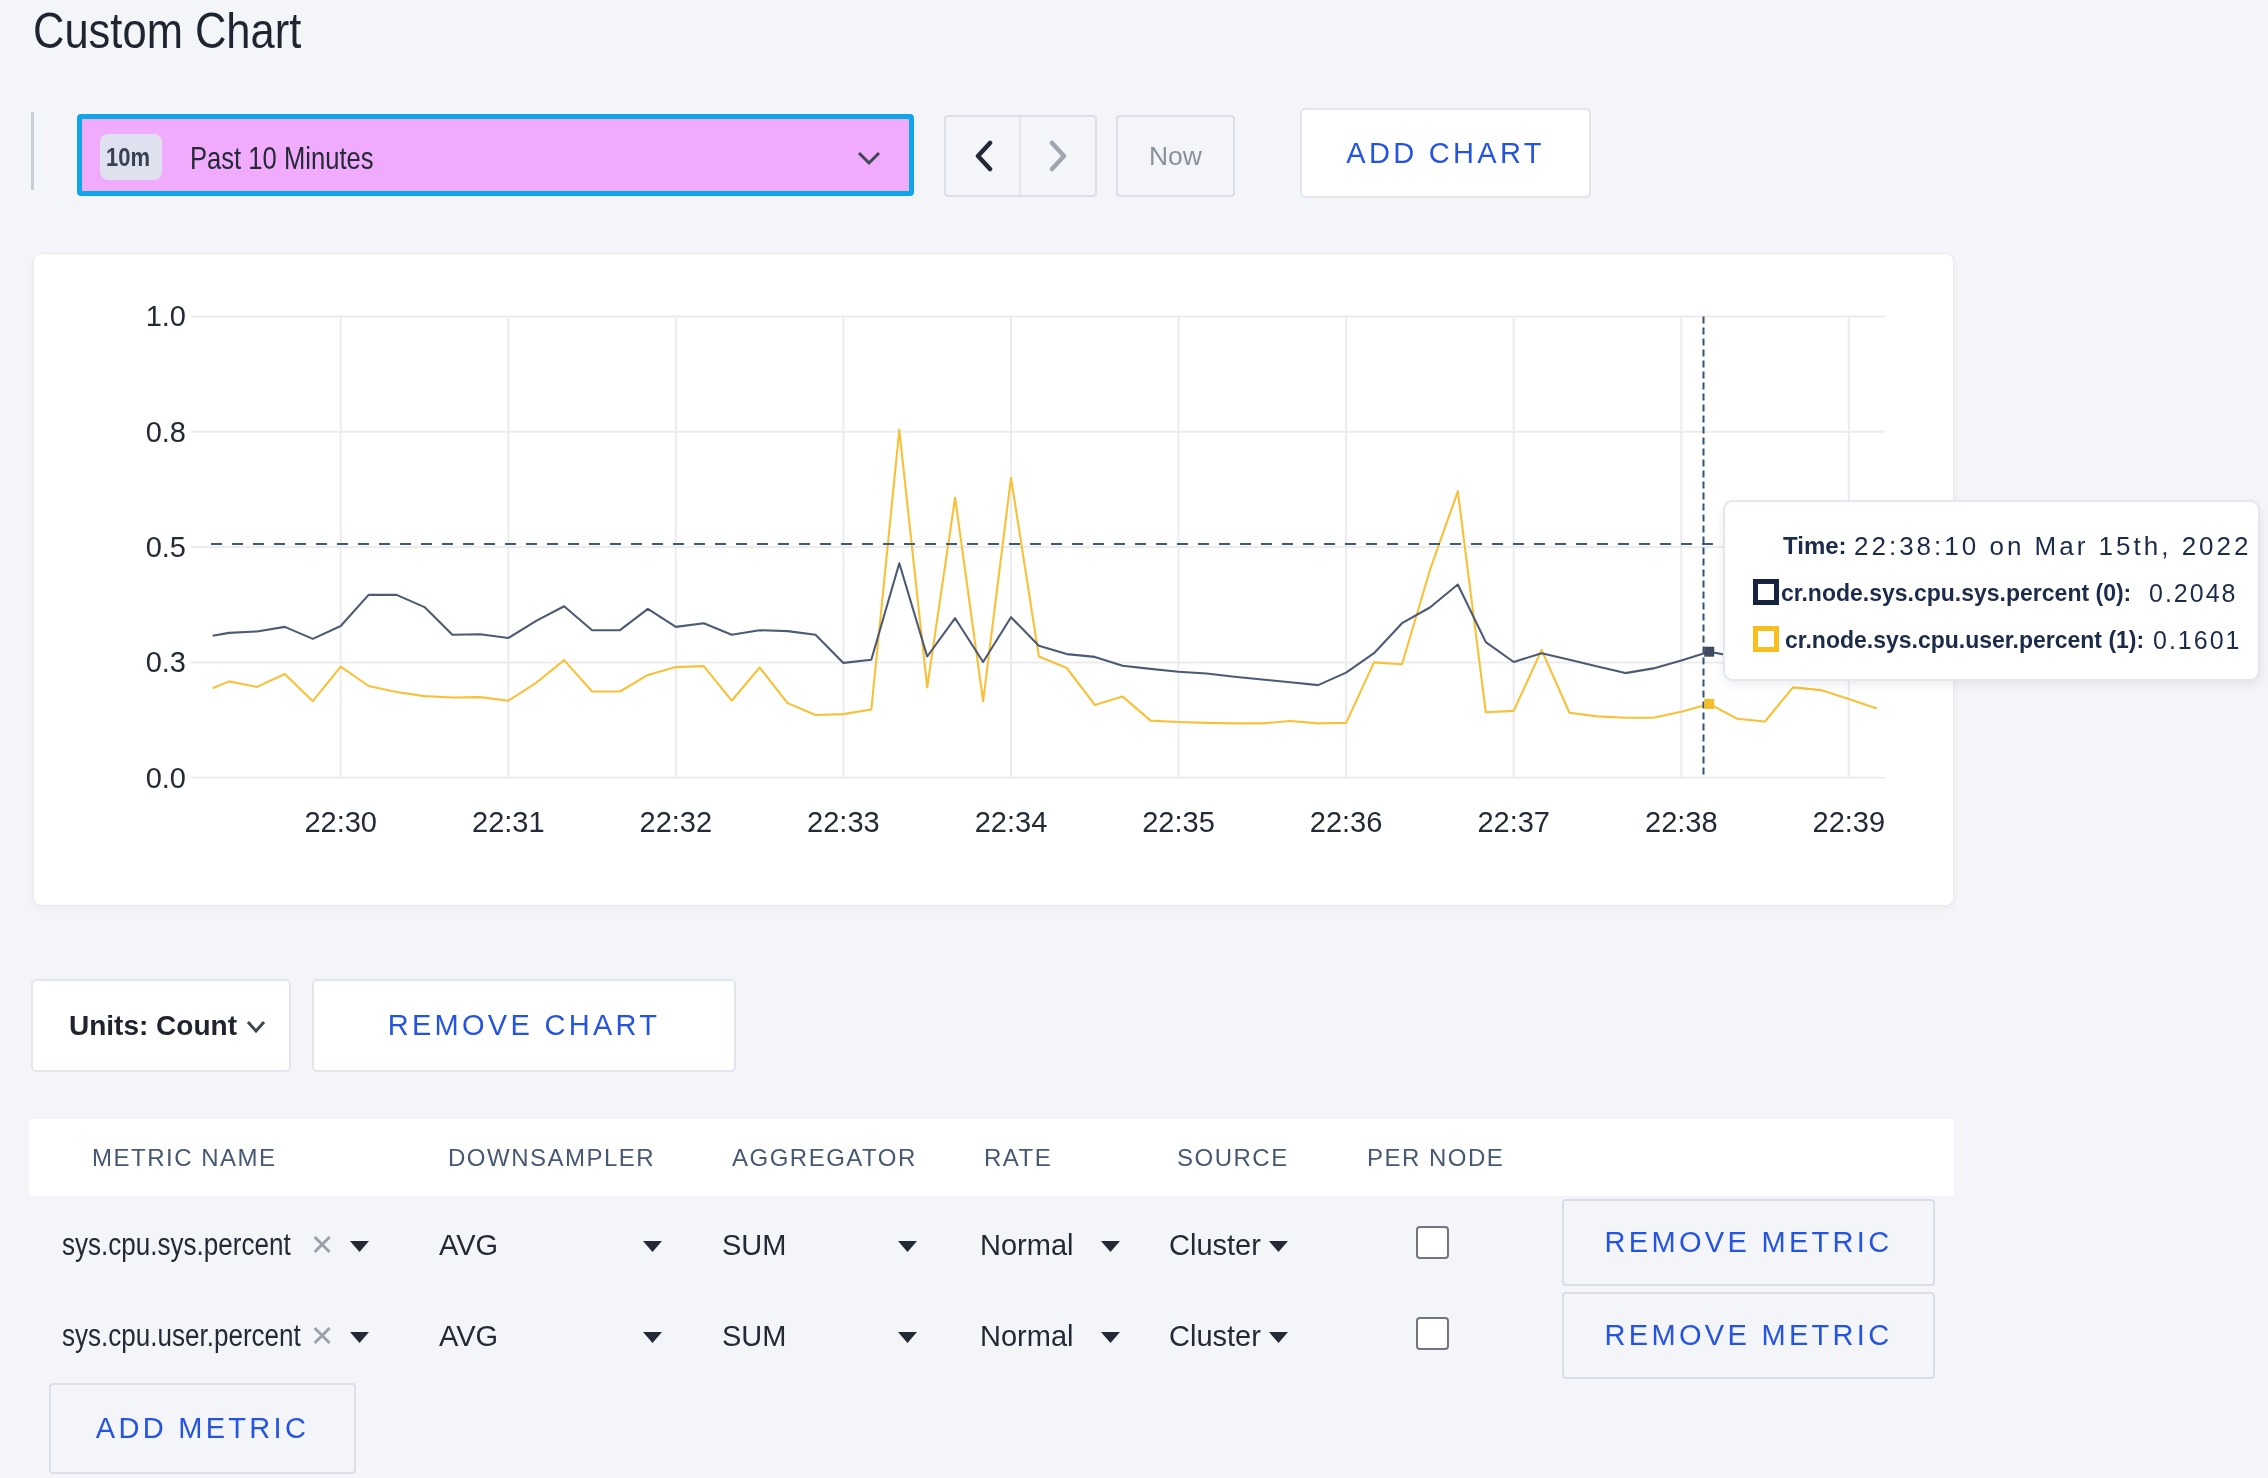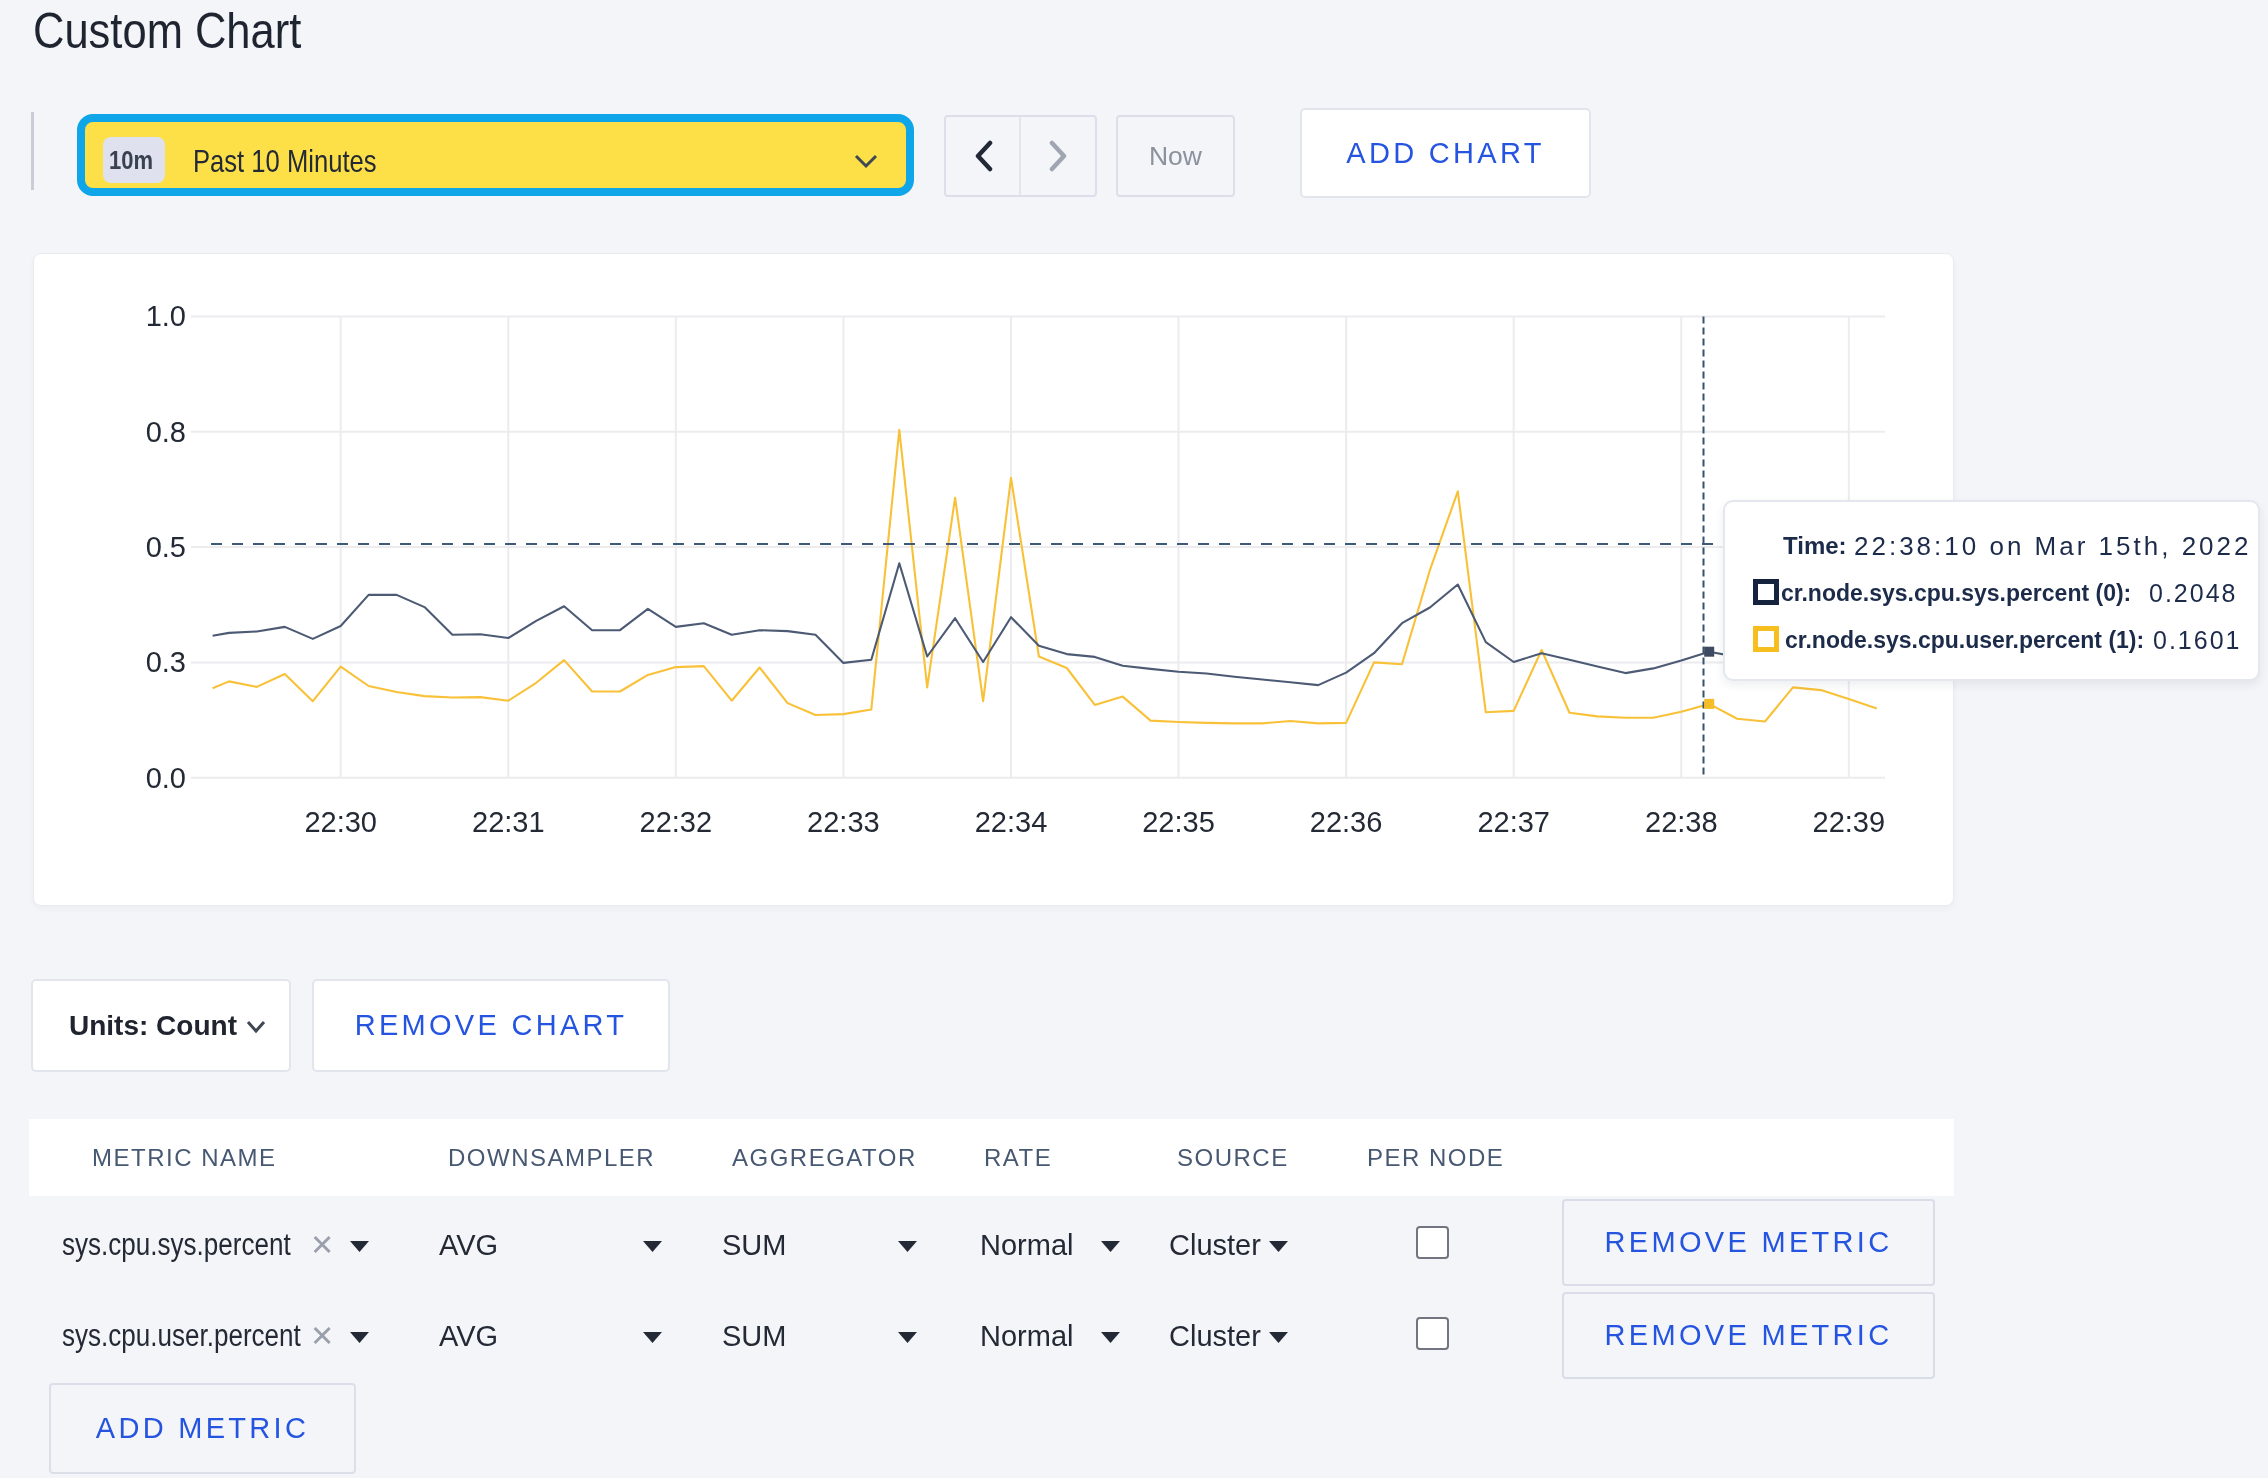--- a/index.html
+++ b/index.html
@@ -7,21 +7,21 @@
 .btn { position:absolute; background:#fff; border:2px solid #e2e5ec; border-radius:5px; display:flex; align-items:center; justify-content:center; }
 .blue { color:#2554e0; letter-spacing:3.3px; font-weight:400; }
 .sqz { transform-origin:left center; display:inline-block; white-space:nowrap; }
 .hdr { position:absolute; font-size:24px; letter-spacing:1.5px; color:#475872; }
 </style></head>
 <body>
 
 <div class="abs" style="left:33px;top:10px;font-size:50px;color:#1e2430;line-height:42px;"><span class="sqz" style="transform:scaleX(0.87);">Custom Chart</span></div>
 
 <div class="abs" style="left:31px;top:112px;width:3px;height:78px;background:#c9cdd8;"></div>
-<div class="abs" style="left:77px;top:114px;width:837px;height:82px;background:#fde047;border:8px solid #0ea5e9;border-radius:16px;">
+<div class="abs" style="left:77px;top:114px;width:837px;height:82px;background:#f0abfc;border:5px solid #0ea5e9;border-radius:4px;">
   <div class="abs" style="left:18px;top:15px;width:62px;height:46px;background:#dfe2ee;border-radius:8px;display:flex;align-items:center;justify-content:center;font-size:25px;font-weight:700;color:#3a4150;">
       <span class="sqz" style="transform:scaleX(0.88)">10m</span>
     </div>
   <div class="abs" style="left:108px;top:0;height:78px;display:flex;align-items:center;font-size:32px;color:#242a35;">
       <span class="sqz" style="transform:scaleX(0.8);">Past 10 Minutes</span>
     </div>
   <svg class="abs" style="right:26px;top:30px;" width="28" height="18" viewBox="0 0 28 18">
       <path d="M4 4 L14 14 L24 4" fill="none" stroke="#3f4755" stroke-width="3"></path>
     </svg>
 </div>
@@ -90,21 +90,21 @@
   <div class="abs" style="left:60px;top:125px;font-size:23px;font-weight:700;color:#1c2b4a;">cr.node.sys.cpu.user.percent (1):</div>
   <div class="abs" style="left:428px;top:124px;font-size:25px;letter-spacing:2px;color:#1c2b4a;">0.1601</div>
 </div>
 
 <div class="abs" style="left:31px;top:979px;width:260px;height:93px;background:#fff;border:2px solid #e2e5ec;border-radius:5px;">
   <div class="abs" style="left:36px;top:0;height:89px;display:flex;align-items:center;font-size:28px;font-weight:700;color:#20242e;">Units: Count</div>
   <svg class="abs" style="right:22px;top:38px;" width="22" height="15" viewBox="0 0 22 15">
       <path d="M3 3 L11 12 L19 3" fill="none" stroke="#3f4755" stroke-width="3"></path>
     </svg>
 </div>
-<div class="btn" style="left:312px;top:979px;width:358px;height:93px;">
+<div class="btn" style="left:312px;top:979px;width:424px;height:93px;">
     <span class="blue" style="font-size:29px;">REMOVE CHART</span>
   </div>
 
 <div class="abs" style="left:29px;top:1119px;width:1925px;height:77px;background:#fff;"></div>
 <div class="hdr" style="left:69px;top:1144px;margin-left:23px;">METRIC NAME</div>
 <div class="hdr" style="left:448px;top:1144px;">DOWNSAMPLER</div>
 <div class="hdr" style="left:732px;top:1144px;">AGGREGATOR</div>
 <div class="hdr" style="left:984px;top:1144px;">RATE</div>
 <div class="hdr" style="left:1177px;top:1144px;">SOURCE</div>
 <div class="hdr" style="left:1367px;top:1144px;">PER NODE</div>

